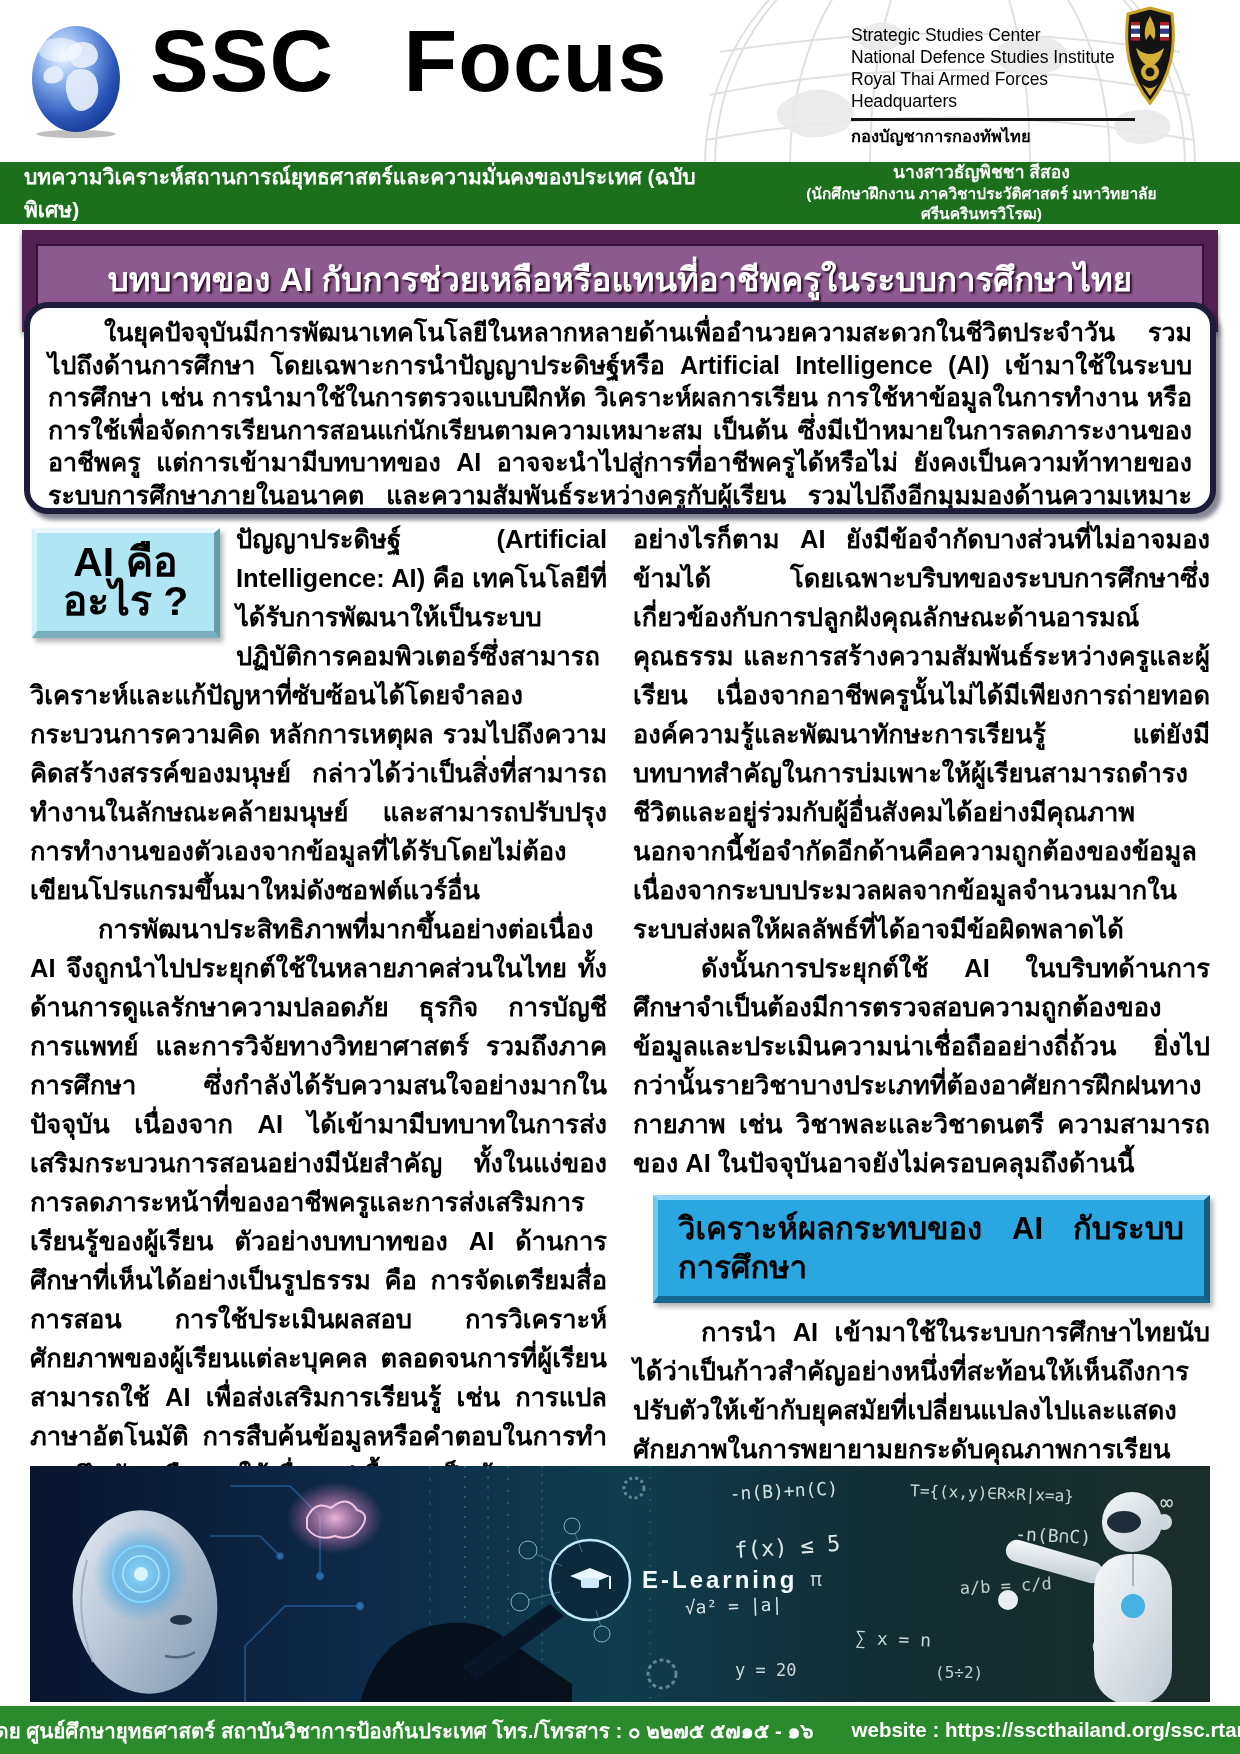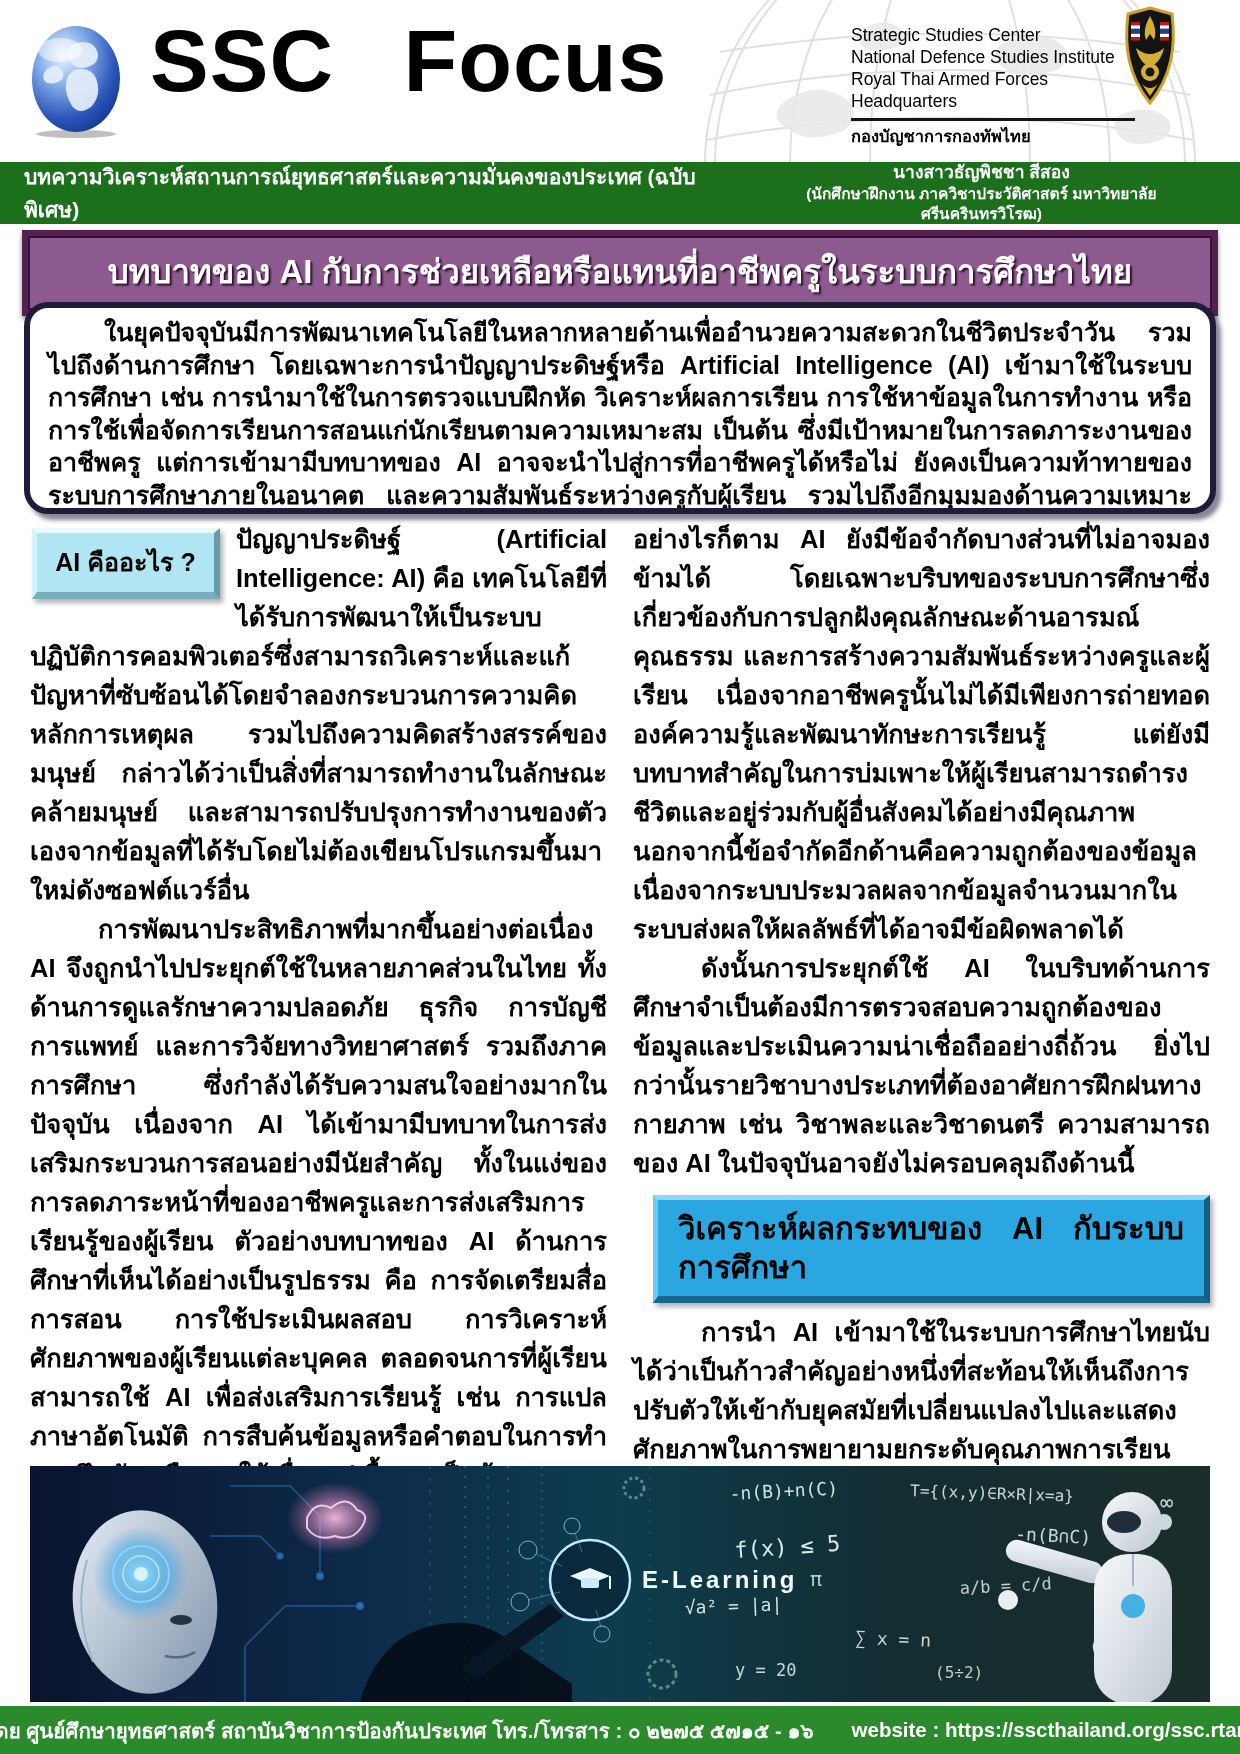--- a/index.html
+++ b/index.html
@@ -23,40 +23,40 @@
   .topbar{position:absolute;top:162px;left:0;right:0;height:62px;background:#1c701c;color:#fff;
           display:flex;align-items:center;justify-content:space-between;
           padding:0 24px;box-sizing:border-box;}
   .series{font-size:21px;font-weight:bold;}
   .author{text-align:center;line-height:1.3;}
   .author-name{font-size:17.5px;font-weight:bold;}
   .author-affil{font-size:15.5px;font-weight:bold;}
 
   
   .title-bar{position:absolute;top:230px;left:22px;width:1196px;box-sizing:border-box;
-             background:#552150;padding:6px;box-shadow:0 3px 5px rgba(0,0,0,.45);}
+             background:#552150;padding:14px;box-shadow:0 3px 5px rgba(0,0,0,.45);}
   .title-inner{background:#8d5a8f;border:2px solid #38113a;padding:7px 8px 10px;text-align:center;
                color:#fff;font-size:33px;font-weight:bold;text-shadow:2px 2px 2px #2e0d2b;}
 
   
   .lead-box{position:absolute;top:302px;left:24px;width:1192px;height:212px;box-sizing:border-box;
             border:6px solid #1d1d3a;border-radius:24px;background:#fff;padding:8px 18px;
             box-shadow:5px 6px 4px rgba(15,15,45,.5);overflow:hidden;}
   .lead{margin:0;font-size:25px;line-height:32.5px;font-weight:bold;text-align:justify;
         text-indent:56px;overflow-wrap:anywhere;}
 
   
   .columns{position:absolute;top:520px;left:30px;width:1180px;display:flex;gap:26px;z-index:1;}
   .col{width:577px;font-size:25.5px;line-height:39px;text-align:justify;}
   .col p{margin:0;overflow-wrap:anywhere;font-weight:bold;}
   .indent{text-indent:68px;}
 
   .btn{font-weight:bold;color:#000;box-sizing:border-box;}
   .btn-cyan{float:left;width:188px;margin:8px 16px 10px 2px;padding:10px 0;text-align:center;
-            font-size:25px;background:#b0e6f4;
+            font-size:41px;background:#b0e6f4;
             border-top:5px solid #e8fafd;border-left:5px solid #d5f3fa;
             border-right:6px solid #649cab;border-bottom:7px solid #79aebc;
             box-shadow:3px 4px 5px rgba(0,0,0,.3);}
   .btn-pink{display:inline-block;margin:14px 0 10px 10px;padding:9px 28px;font-size:31px;
             background:#f2cbd7;
             border-top:5px solid #fcebf1;border-left:5px solid #f9dfe9;
             border-right:6px solid #a17b88;border-bottom:7px solid #b28a98;
             box-shadow:3px 4px 5px rgba(0,0,0,.3);}
   .btn-blue{display:inline-block;margin:12px 0 10px 20px;padding:9px 20px;font-size:31px;
             background:#2aa7e0;

